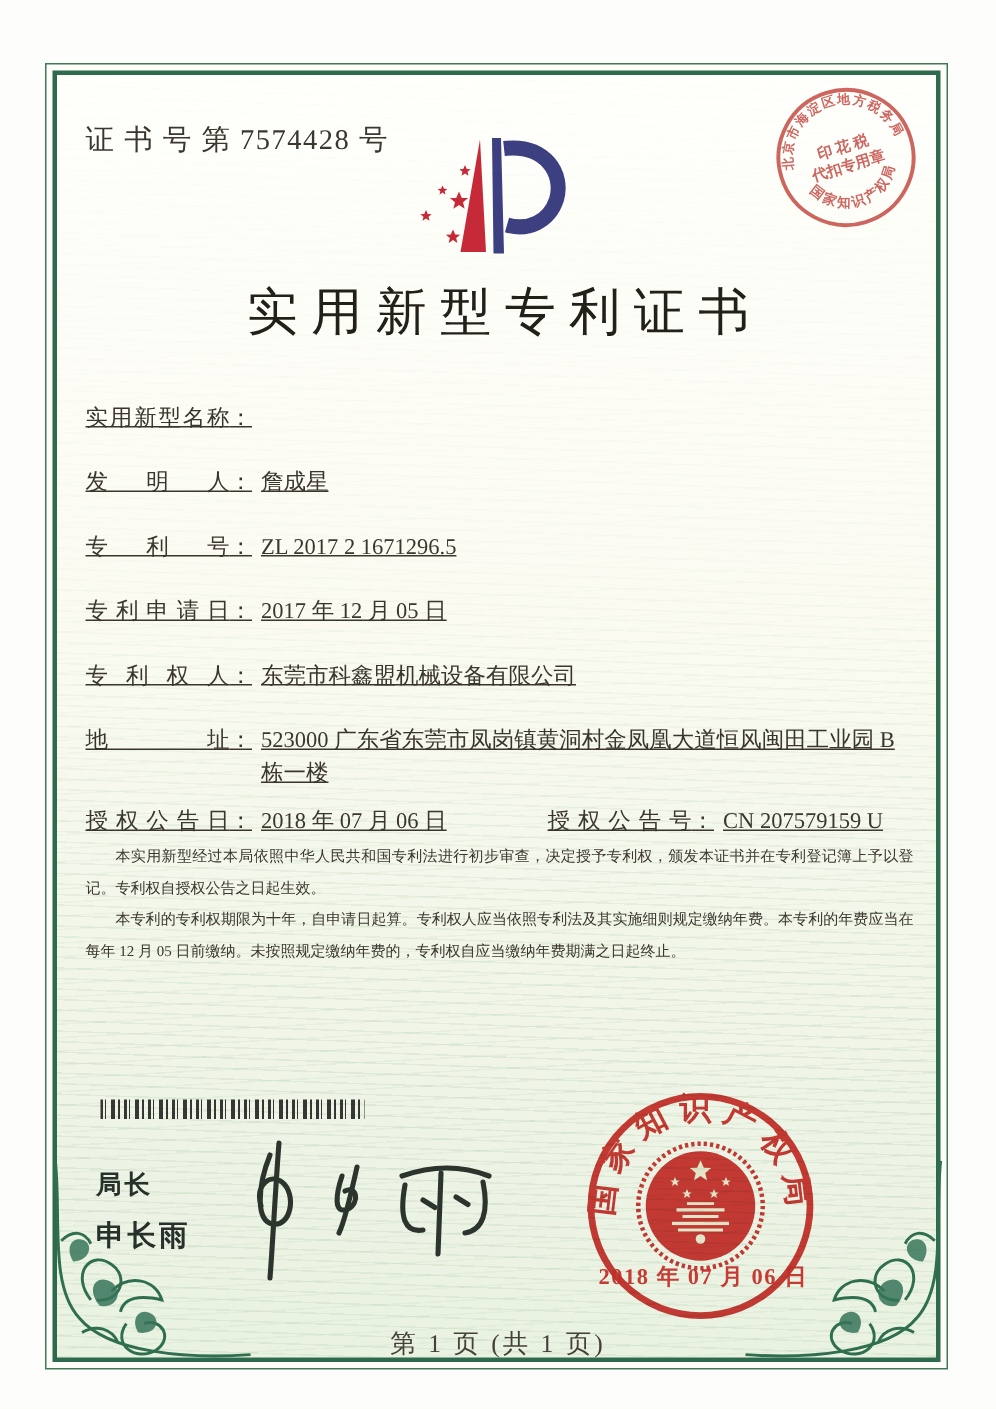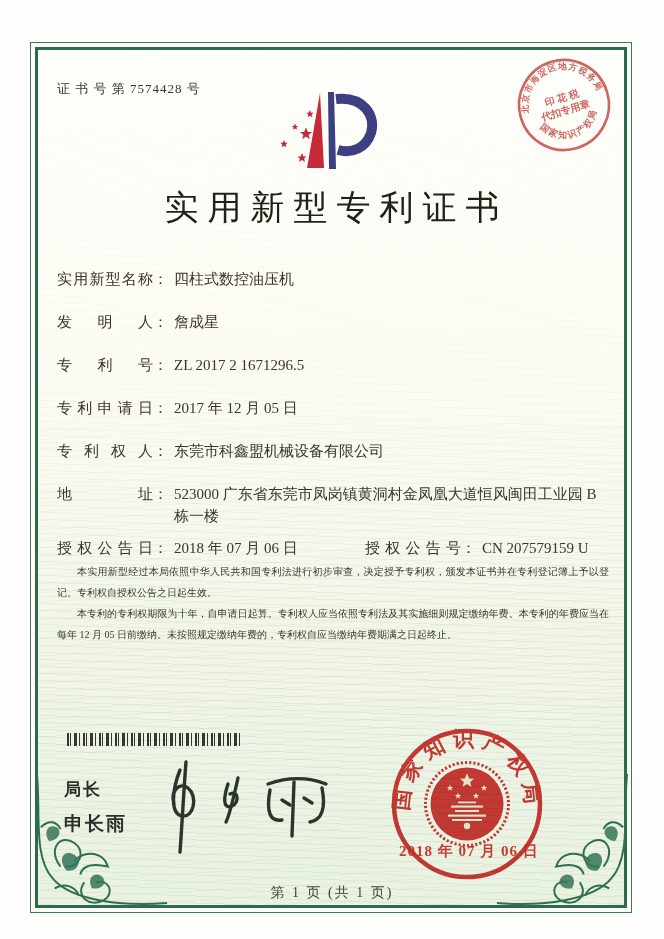--- a/index.html
+++ b/index.html
@@ -19,28 +19,28 @@
     width:100%;height:100%;box-sizing:border-box;
     border:3px solid #2e6b4e;position:relative;
     background:
       linear-gradient(180deg, rgba(255,255,252,.95) 0%, rgba(253,252,244,.82) 38%,
         rgba(240,246,231,.45) 62%, rgba(224,238,216,.35) 78%, rgba(217,234,210,.45) 100%),
       repeating-linear-gradient(2deg, rgba(120,170,125,.20) 0 1px, rgba(255,255,255,0) 1px 7px),
       repeating-linear-gradient(-3deg, rgba(120,170,125,.12) 0 1px, rgba(255,255,255,0) 1px 9px),
       #f7f8ee;
   }
   
-  .cert-no{position:absolute;left:57px;top:80px;font-size:13px;letter-spacing:1px;color:#3b362e;}
+  .cert-no{position:absolute;left:57px;top:80px;font-size:19px;letter-spacing:1px;color:#3b362e;}
   .logo{position:absolute;left:269px;top:85px;}
   .title{
     position:absolute;left:0;top:185px;width:664px;text-align:center;
     font-size:34px;letter-spacing:9px;padding-left:9px;box-sizing:border-box;
     color:#23201a;font-weight:500;
   }
-  .fields{position:absolute;left:57px;top:268px;width:556px;font-size:15px;line-height:22px;}
+  .fields{position:absolute;left:57px;top:268px;width:556px;font-size:15px;line-height:22px;text-decoration:underline;}
   .frow{display:flex;margin-bottom:21px;align-items:flex-start;}
   .frow.addr{margin-bottom:10px;}
   .flabel{display:inline-block;width:96px;text-align:justify;text-align-last:justify;flex:0 0 96px;}
   .colon{flex:0 0 auto;}
   .fvalue{flex:1;margin-left:6px;}
   .grant-row{display:flex;}
   .grant-left{display:flex;width:308px;flex:0 0 308px;}
   .grant-right{display:flex;flex:1;}
   .paragraphs{position:absolute;left:57px;top:561px;width:552px;font-size:10px;line-height:21px;text-align:justify;color:#3b362e;}
   .paragraphs p{margin:0;text-indent:2em;}
@@ -61,21 +61,21 @@
     position:absolute;left:399px;top:842px;font-size:15px;font-weight:700;
     color:#c32c26;letter-spacing:1px;opacity:.92;white-space:nowrap;
   }
   .tax-seal{position:absolute;left:514px;top:55px;transform:rotate(-17deg);opacity:.85;mix-blend-mode:multiply;}
   
   .corner{position:absolute;width:138px;height:142px;}
   .corner.left{left:31px;top:770px;}
   .corner.right{right:31px;top:770px;transform:scaleX(-1);}
   .footer{
     position:absolute;left:0;top:884px;width:664px;text-align:center;
-    font-size:14px;letter-spacing:2px;color:#45413a;
+    font-size:17px;letter-spacing:2px;color:#45413a;
   }
 </style>
 </head>
 <body>
 
 <div class="frame">
   <div class="frame-inner"></div>
 </div>
 
 <div class="cert-no">证 书 号 第 7574428 号</div>
@@ -97,21 +97,20 @@
   </g>
   <path d="M67,14 C95,11 107,31 102,48 C97,63 83,69 69,65" stroke="#3c3f80" stroke-width="10" fill="none"></path>
 </svg>
 
 <div class="title">实用新型专利证书</div>
 
 <div class="fields">
   <div class="frow">
     <span class="flabel">实用新型名称</span>
       <span class="colon">：</span>
-    <span class="fvalue">四柱式数控油压机</span>
   </div>
   <div class="frow">
     <span class="flabel">发明人</span>
       <span class="colon">：</span>
     <span class="fvalue">詹成星</span>
   </div>
   <div class="frow">
     <span class="flabel">专利号</span>
       <span class="colon">：</span>
     <span class="fvalue">ZL 2017 2 1671296.5</span>

